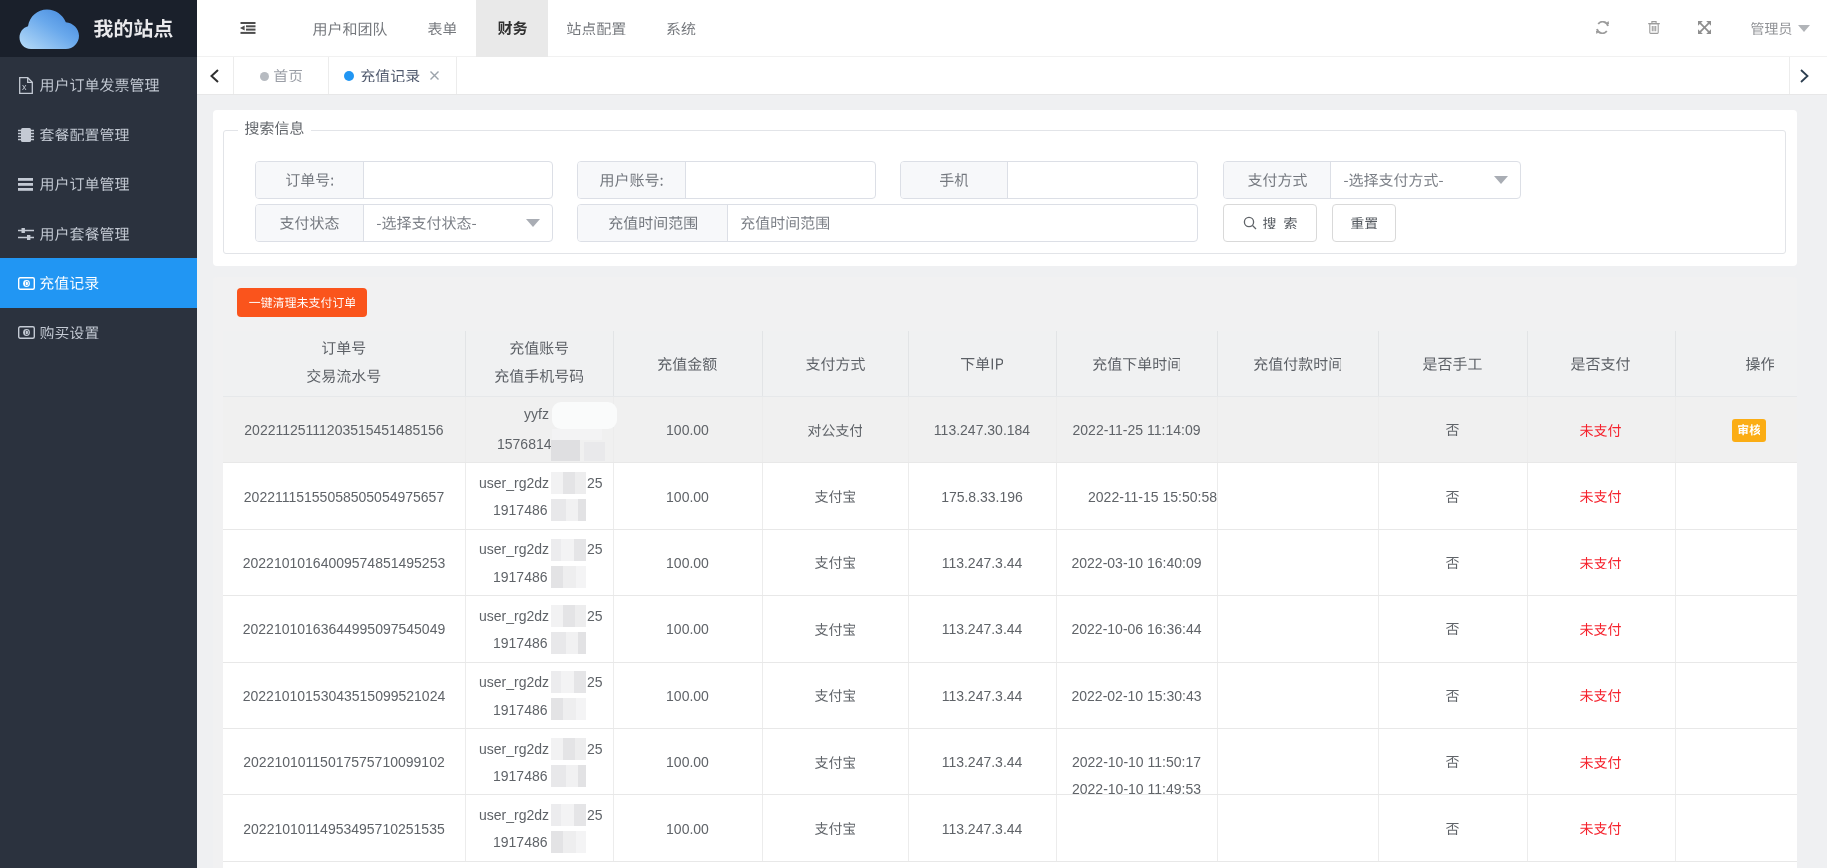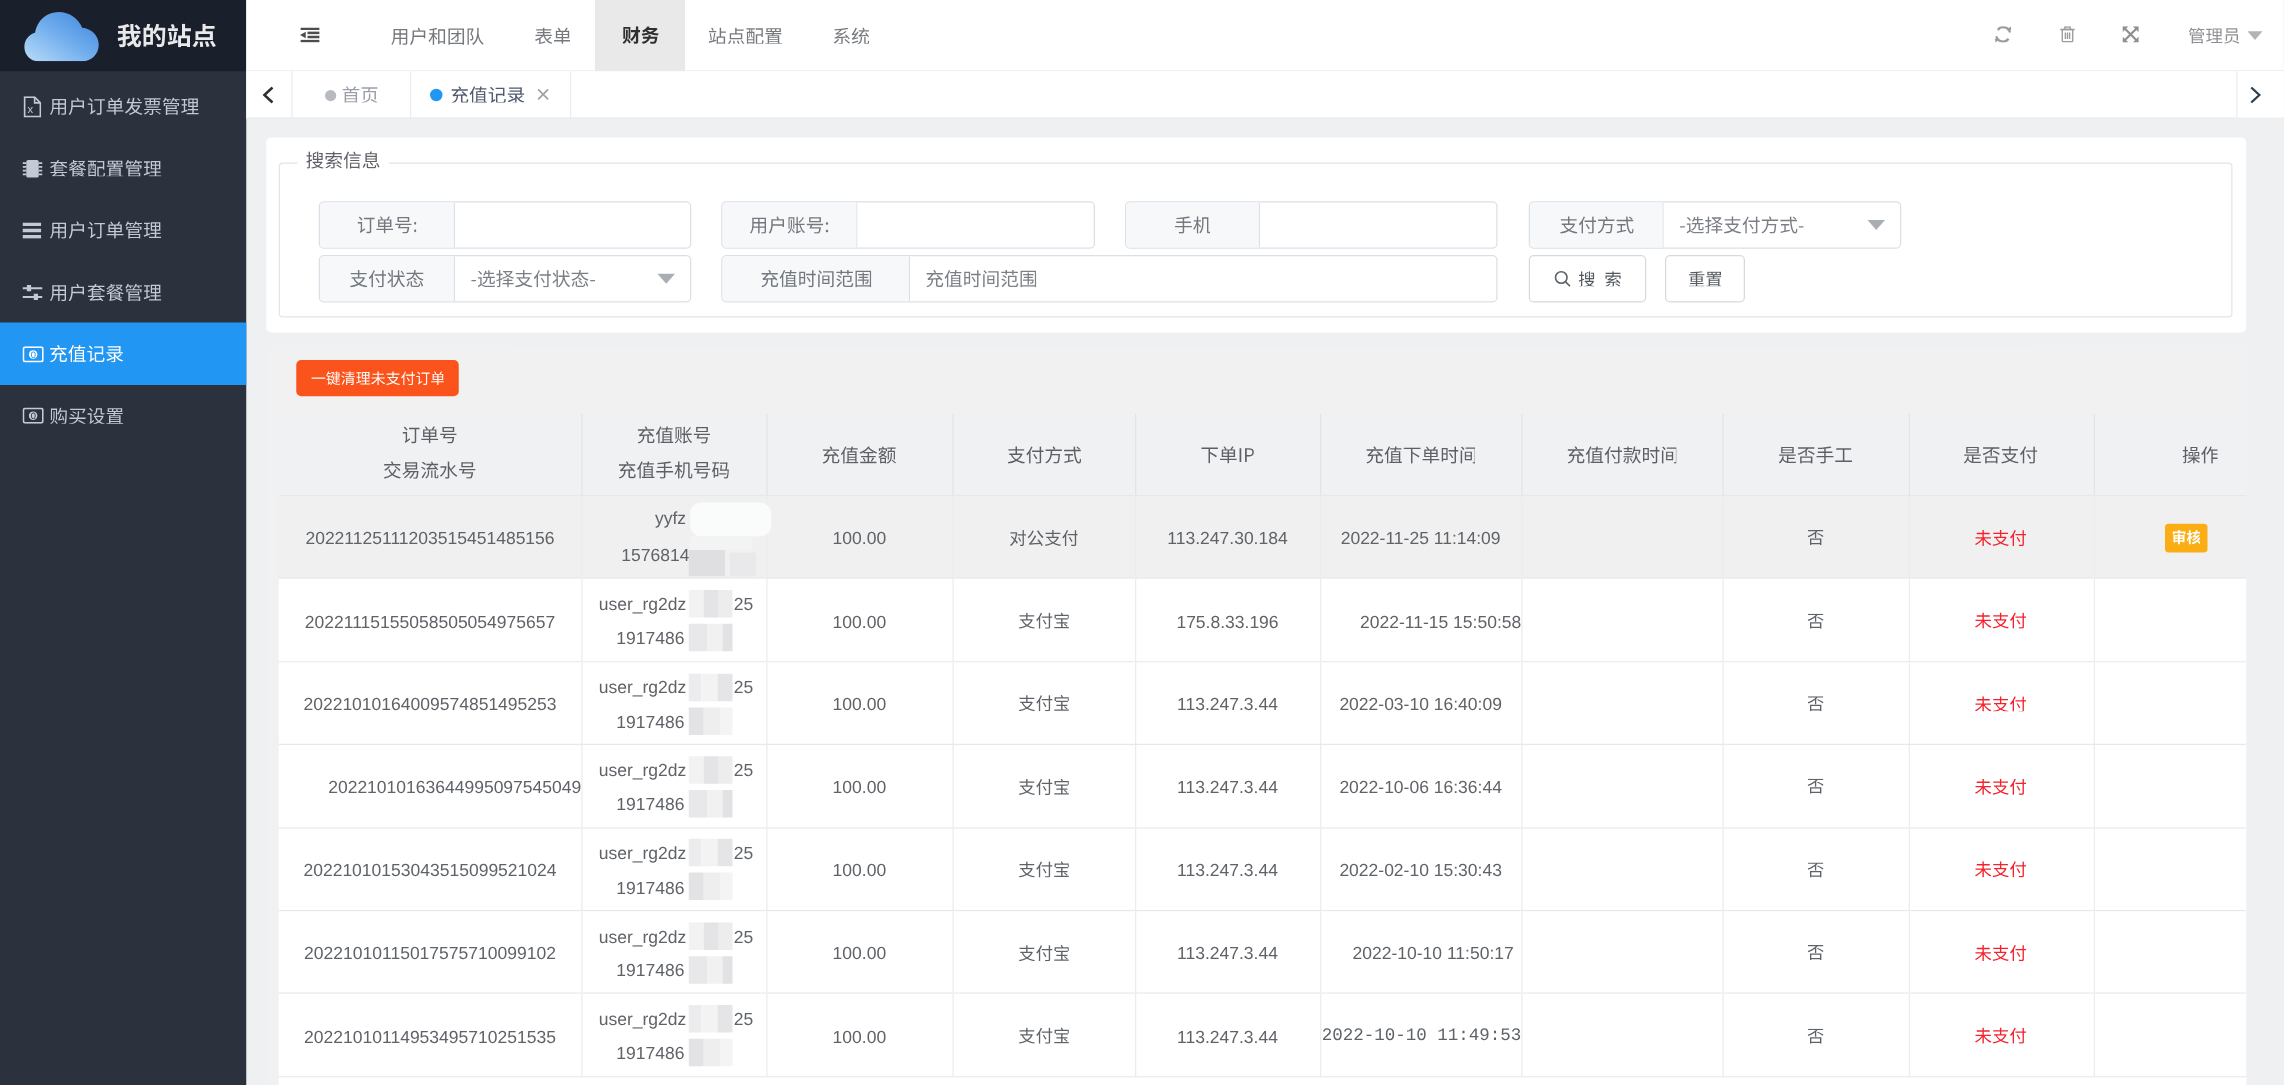--- a/index.html
+++ b/index.html
@@ -706,21 +706,21 @@
 <div style="position:absolute;left:223px;top:596.2px;width:1574px;height:66.4px;background:#ffffff;border-bottom:1px solid #e8e8e8;box-sizing:border-box"></div>
 <div style="position:absolute;left:465.0px;top:596.2px;width:1px;height:65.4px;background:#ececec"></div>
 <div style="position:absolute;left:613.0px;top:596.2px;width:1px;height:65.4px;background:#ececec"></div>
 <div style="position:absolute;left:762.0px;top:596.2px;width:1px;height:65.4px;background:#ececec"></div>
 <div style="position:absolute;left:908.0px;top:596.2px;width:1px;height:65.4px;background:#ececec"></div>
 <div style="position:absolute;left:1056.0px;top:596.2px;width:1px;height:65.4px;background:#ececec"></div>
 <div style="position:absolute;left:1217.0px;top:596.2px;width:1px;height:65.4px;background:#ececec"></div>
 <div style="position:absolute;left:1378.0px;top:596.2px;width:1px;height:65.4px;background:#ececec"></div>
 <div style="position:absolute;left:1526.5px;top:596.2px;width:1px;height:65.4px;background:#ececec"></div>
 <div style="position:absolute;left:1675.0px;top:596.2px;width:1px;height:65.4px;background:#ececec"></div>
-<div style="position:absolute;left:223px;top:596.2px;width:242px;height:66.4px;display:flex;align-items:center;justify-content:flex-end;">
+<div style="position:absolute;left:223px;top:596.2px;width:242px;height:66.4px;display:flex;align-items:center;justify-content:center;">
     <span class="num">20221010163644995097545049</span>
   </div>
 <div style="position:absolute;left:479px;top:607.7px;height:16px;line-height:16px" class="num">user_rg2dz</div>
 <div style="position:absolute;left:587px;top:607.7px;height:16px;line-height:16px" class="num">25</div>
 <div style="position:absolute;left:493px;top:635.2px;height:16px;line-height:16px" class="num">1917486</div>
 <div style="position:absolute;left:613px;top:596.2px;width:149px;height:66.4px;display:flex;align-items:center;justify-content:center;">
     <span class="num">100.00</span>
   </div>
 <div style="position:absolute;left:762px;top:596.2px;width:146px;height:66.4px;display:flex;align-items:center;justify-content:center;">
     <svg style="display:block;" width="40.6" height="13.0" viewBox="36 -848 2899 929" fill="#5f6368">
@@ -813,21 +813,21 @@
 <div style="position:absolute;left:762px;top:729.0px;width:146px;height:66.4px;display:flex;align-items:center;justify-content:center;">
     <svg style="display:block;" width="40.6" height="13.0" viewBox="36 -848 2899 929" fill="#5f6368">
       <use href="#g48" x="0"></use>
       <use href="#g49" x="1000"></use>
       <use href="#g83" x="2000"></use>
     </svg>
   </div>
 <div style="position:absolute;left:908px;top:729.0px;width:148px;height:66.4px;display:flex;align-items:center;justify-content:center;">
     <span class="num">113.247.3.44</span>
   </div>
-<div style="position:absolute;left:1056px;top:729.0px;width:161px;height:66.4px;display:flex;align-items:center;justify-content:center;padding-left:10px;">
+<div style="position:absolute;left:1056px;top:729.0px;width:161px;height:66.4px;display:flex;align-items:center;justify-content:center;">
     <span class="num">2022-10-10 11:50:17</span>
   </div>
 <div style="position:absolute;left:1378px;top:729.0px;width:148.5px;height:66.4px;display:flex;align-items:center;justify-content:center;">
     <svg style="display:block;" width="12.9" height="12.1" viewBox="35 -783 924 863" fill="#5f6368">
       <use href="#g75" x="0"></use>
     </svg>
   </div>
 <div style="position:absolute;left:1526.5px;top:729.0px;width:148.5px;height:66.4px;display:flex;align-items:center;justify-content:center;">
     <svg style="display:block;" width="40.9" height="12.9" viewBox="34 -840 2920 921" fill="#f5222d">
       <use href="#g62" x="0"></use>
@@ -857,21 +857,21 @@
 <div style="position:absolute;left:762px;top:795.4000000000001px;width:146px;height:66.4px;display:flex;align-items:center;justify-content:center;">
     <svg style="display:block;" width="40.6" height="13.0" viewBox="36 -848 2899 929" fill="#5f6368">
       <use href="#g48" x="0"></use>
       <use href="#g49" x="1000"></use>
       <use href="#g83" x="2000"></use>
     </svg>
   </div>
 <div style="position:absolute;left:908px;top:795.4000000000001px;width:148px;height:66.4px;display:flex;align-items:center;justify-content:center;">
     <span class="num">113.247.3.44</span>
   </div>
-<div style="position:absolute;left:1056px;top:796px;width:161px;height:66.4px;display:flex;align-items:center;justify-content:flex-end;font-family:Liberation Mono, monospace;">
+<div style="position:absolute;left:1056px;top:756px;width:161px;height:66.4px;display:flex;align-items:center;justify-content:center;">
     <span class="num">2022-10-10 11:49:53</span>
   </div>
 <div style="position:absolute;left:1378px;top:795.4000000000001px;width:148.5px;height:66.4px;display:flex;align-items:center;justify-content:center;">
     <svg style="display:block;" width="12.9" height="12.1" viewBox="35 -783 924 863" fill="#5f6368">
       <use href="#g75" x="0"></use>
     </svg>
   </div>
 <div style="position:absolute;left:1526.5px;top:795.4000000000001px;width:148.5px;height:66.4px;display:flex;align-items:center;justify-content:center;">
     <svg style="display:block;" width="40.9" height="12.9" viewBox="34 -840 2920 921" fill="#f5222d">
       <use href="#g62" x="0"></use>

